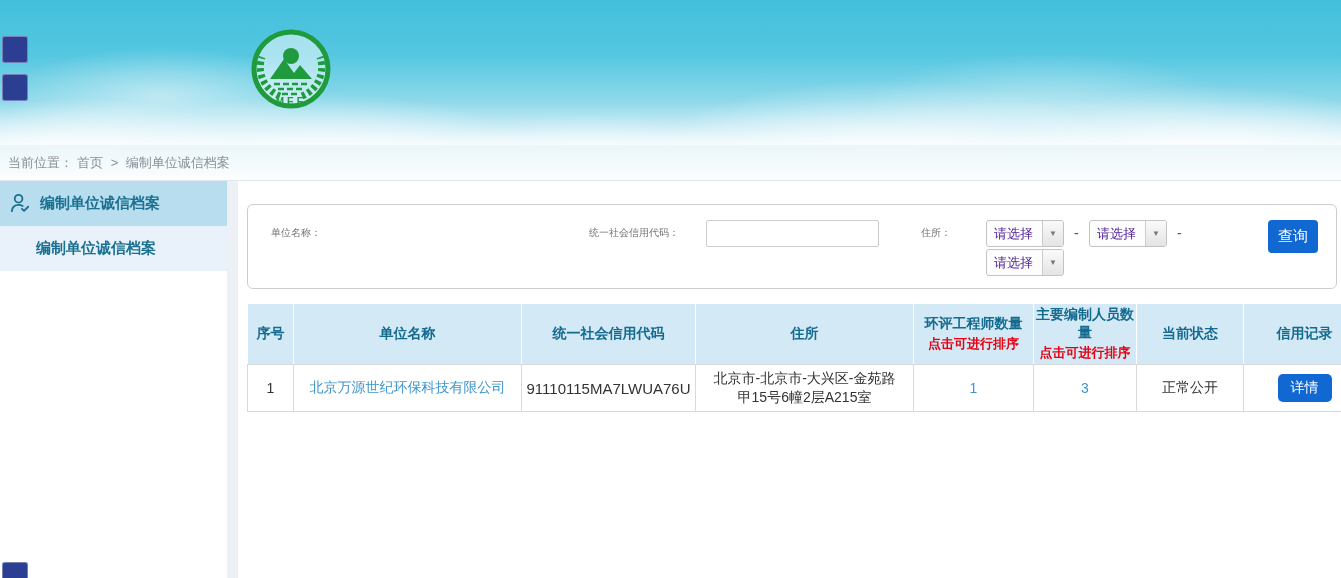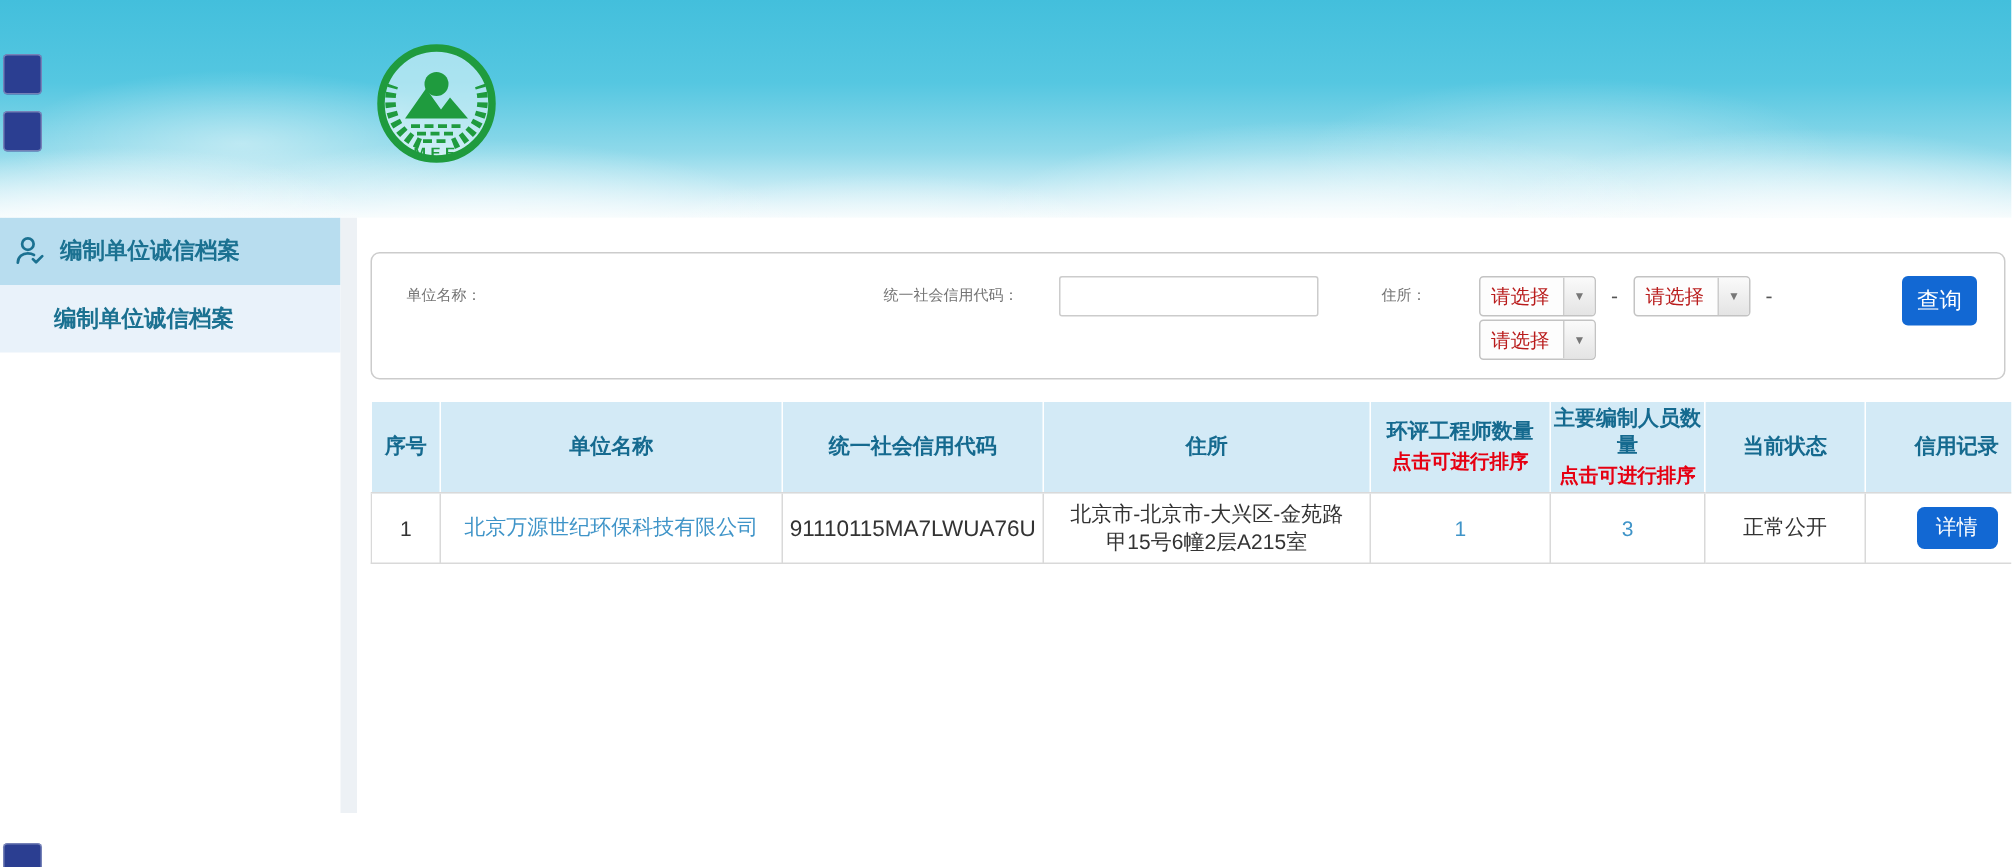--- a/index.html
+++ b/index.html
@@ -48,21 +48,21 @@
     border-radius:6px; background:#fff; }
   .f-label { position:absolute; top:21px; font-size:10px; color:#737373; white-space:nowrap; }
   .lbl-unit { left:23px; } .lbl-code { left:341px; } .lbl-addr { left:673px; }
   .inp { position:absolute; top:15px; height:27px; border:1px solid #ccc; border-radius:2px;
     font-size:13px; color:#333; padding:0 6px; outline:none;
     font-family:"Liberation Sans","DejaVu Sans",sans-serif; }
   .inp-unit { left:98px; width:170px; }
   .inp-code { left:458px; width:173px; }
   .combo { position:absolute; width:78px; height:27px; border:1px solid #c3c3c3; border-radius:3px;
     display:flex; background:#fdfdfd; overflow:hidden; cursor:pointer; }
-  .combo-text { flex:1; font-size:13px; color:#b91c1c; line-height:25px; padding-left:7px; white-space:nowrap; }
+  .combo-text { flex:1; font-size:13px; color:#4c1d95; line-height:25px; padding-left:7px; white-space:nowrap; }
   .combo-btn { width:21px; border-left:1px solid #ccc; background:linear-gradient(180deg,#fafafa,#e4e4e4);
     color:#777; font-size:8px; display:flex; align-items:center; justify-content:center; }
   .combo1 { left:738px; top:15px; } .combo2 { left:841px; top:15px; } .combo3 { left:738px; top:44px; }
   .dash { position:absolute; top:20px; font-size:14px; color:#555; }
   .dash1 { left:826px; } .dash2 { left:929px; }
   .btn-query { position:absolute; left:1020px; top:15px; width:50px; height:33px; background:#1268d3;
     color:#fff; border:none; border-radius:4px; font-size:15px; cursor:pointer;
     font-family:"Liberation Sans","DejaVu Sans",sans-serif; }
 
   
@@ -96,20 +96,25 @@
       <path d="M21 53 L35 33 L45 47 L51 39 L63 53 Z" fill="#1f9b3e"></path>
       <path d="M25 58 H59 M29 63 H55 M33 68 H51" stroke="#1f9b3e" stroke-width="2.5" stroke-dasharray="6 3" fill="none"></path>
       <text x="42" y="79" text-anchor="middle" font-size="10" font-weight="bold" fill="#1f9b3e" letter-spacing="3">MEE</text>
     </svg>
   </div>
 
   <div class="float-sq fs1"></div>
   <div class="float-sq fs2"></div>
   <div class="float-sq fs3"></div>
 
+  <div class="breadcrumb">
+    <span>当前位置：</span><span class="crumb-link">首页</span>
+    <span>&gt;</span>
+    <span>编制单位诚信档案</span>
+  </div>
 
   <div class="body">
 
     <div class="sidebar">
       <div class="side-item">
         <svg width="23" height="23" viewBox="0 0 24 24" fill="none" stroke="#1b7191" stroke-width="1.9" stroke-linecap="round" stroke-linejoin="round">
           <circle cx="10" cy="7" r="4"></circle>
           <path d="M3 20c0-4.2 3.3-6.6 7-6.6 1.6 0 3 .4 4.2 1.2"></path>
           <path d="M13.5 17.5l2.2 2.2 4.3-4.3"></path>
         </svg>

